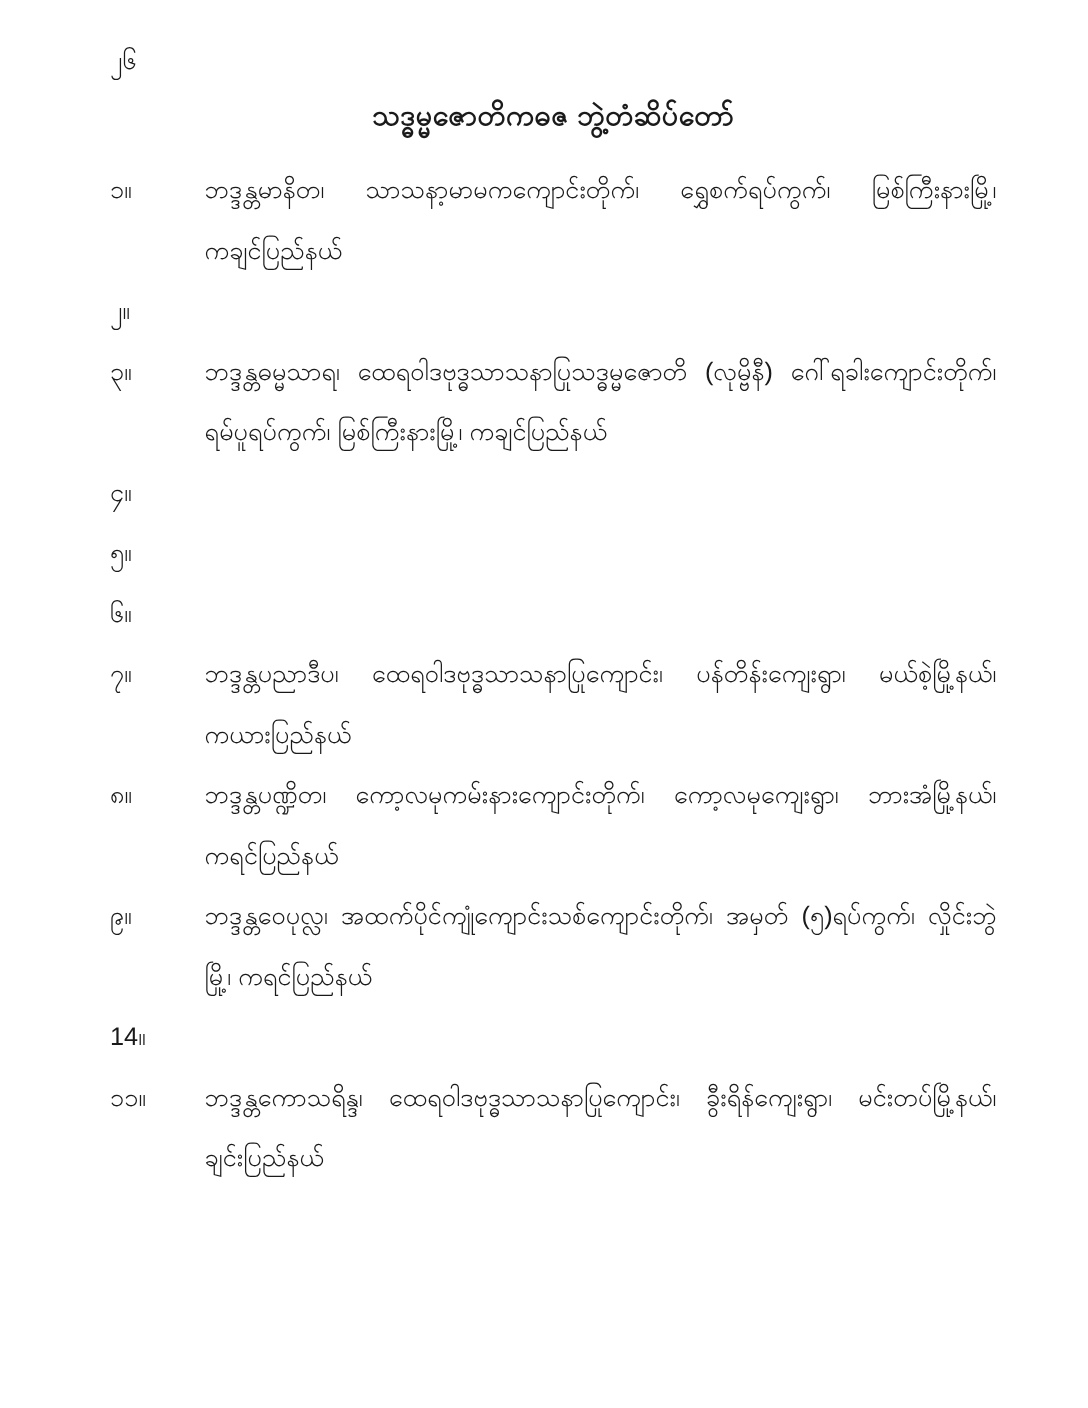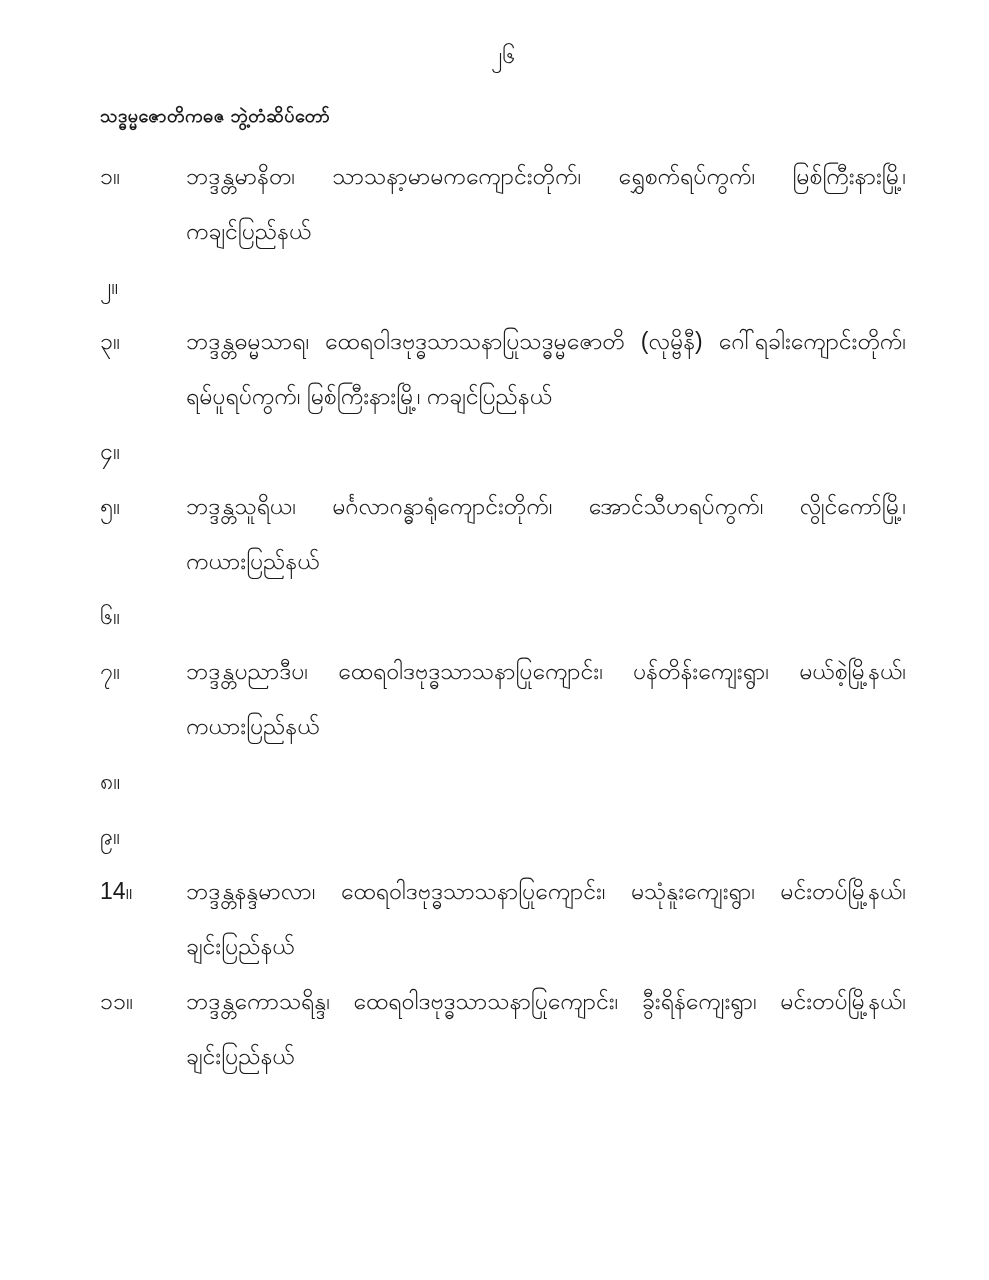--- a/index.html
+++ b/index.html
@@ -17,27 +17,28 @@
     font-family: "Liberation Sans", sans-serif;
     overflow: hidden;
   }
   .content {
     position: absolute;
     left: 100px;
     top: 40px;
     width: 806px;
   }
   .page-number {
-    text-align: center;
+    text-align: left;
     font-size: 23px;
     font-weight: 400;
-    margin-bottom: 30px;
+    margin-bottom: 14px;
   }
   .doc-title {
-    font-size: 18px;
+    text-align: center;
+    font-size: 26px;
     font-weight: 700;
     margin-bottom: 18px;
     letter-spacing: 0.5px;
   }
   .item-list {
     font-size: 23px;
     line-height: 55px;
   }
   .row {
     display: flex;
@@ -70,38 +71,38 @@
         </div>
         <div class="row">
           <span class="num">၃။</span>
           <span class="txt">ဘဒ္ဒန္တဓမ္မသာရ၊ ထေရဝါဒဗုဒ္ဓသာသနာပြုသဒ္ဓမ္မဇောတိ (လုမ္ဗိနီ) ဂေါ်ရခါးကျောင်းတိုက်၊ ရမ်ပူရပ်ကွက်၊ မြစ်ကြီးနားမြို့၊ ကချင်ပြည်နယ်</span>
         </div>
         <div class="row">
           <span class="num">၄။</span>
         </div>
         <div class="row">
           <span class="num">၅။</span>
-          <span class="txt">ဘဒ္ဒန္တသူရိယ၊ မင်္ဂလာဂန္ဓာရုံကျောင်းတိုက်၊ အောင်သီဟရပ်ကွက်၊ လွိုင်ကော်မြို့၊ ကယားပြည်နယ်</span>
         </div>
         <div class="row">
           <span class="num">၆။</span>
         </div>
         <div class="row">
           <span class="num">၇။</span>
           <span class="txt">ဘဒ္ဒန္တပညာဒီပ၊ ထေရဝါဒဗုဒ္ဓသာသနာပြုကျောင်း၊ ပန်တိန်းကျေးရွာ၊ မယ်စဲ့မြို့နယ်၊ ကယားပြည်နယ်</span>
         </div>
         <div class="row">
           <span class="num">၈။</span>
+          <span class="txt">ဘဒ္ဒန္တပဏ္ဍိတ၊ ကော့လမုကမ်းနားကျောင်းတိုက်၊ ကော့လမုကျေးရွာ၊ ဘားအံမြို့နယ်၊ ကရင်ပြည်နယ်</span>
         </div>
         <div class="row">
           <span class="num">၉။</span>
+          <span class="txt">ဘဒ္ဒန္တဝေပုလ္လ၊ အထက်ပိုင်ကျုံကျောင်းသစ်ကျောင်းတိုက်၊ အမှတ် (၅)ရပ်ကွက်၊ လှိုင်းဘွဲမြို့၊ ကရင်ပြည်နယ်</span>
         </div>
         <div class="row">
           <span class="num">14။</span>
-          <span class="txt">ဘဒ္ဒန္တနန္ဒမာလာ၊ ထေရဝါဒဗုဒ္ဓသာသနာပြုကျောင်း၊ မသုံနူးကျေးရွာ၊ မင်းတပ်မြို့နယ်၊ ချင်းပြည်နယ်</span>
         </div>
         <div class="row">
           <span class="num">၁၁။</span>
           <span class="txt">ဘဒ္ဒန္တကောသရိန္ဒ၊ ထေရဝါဒဗုဒ္ဓသာသနာပြုကျောင်း၊ ခွီးရိန်ကျေးရွာ၊ မင်းတပ်မြို့နယ်၊ ချင်းပြည်နယ်</span>
         </div>
       </div>
   </div>
 </div>
 
 </body></html>

